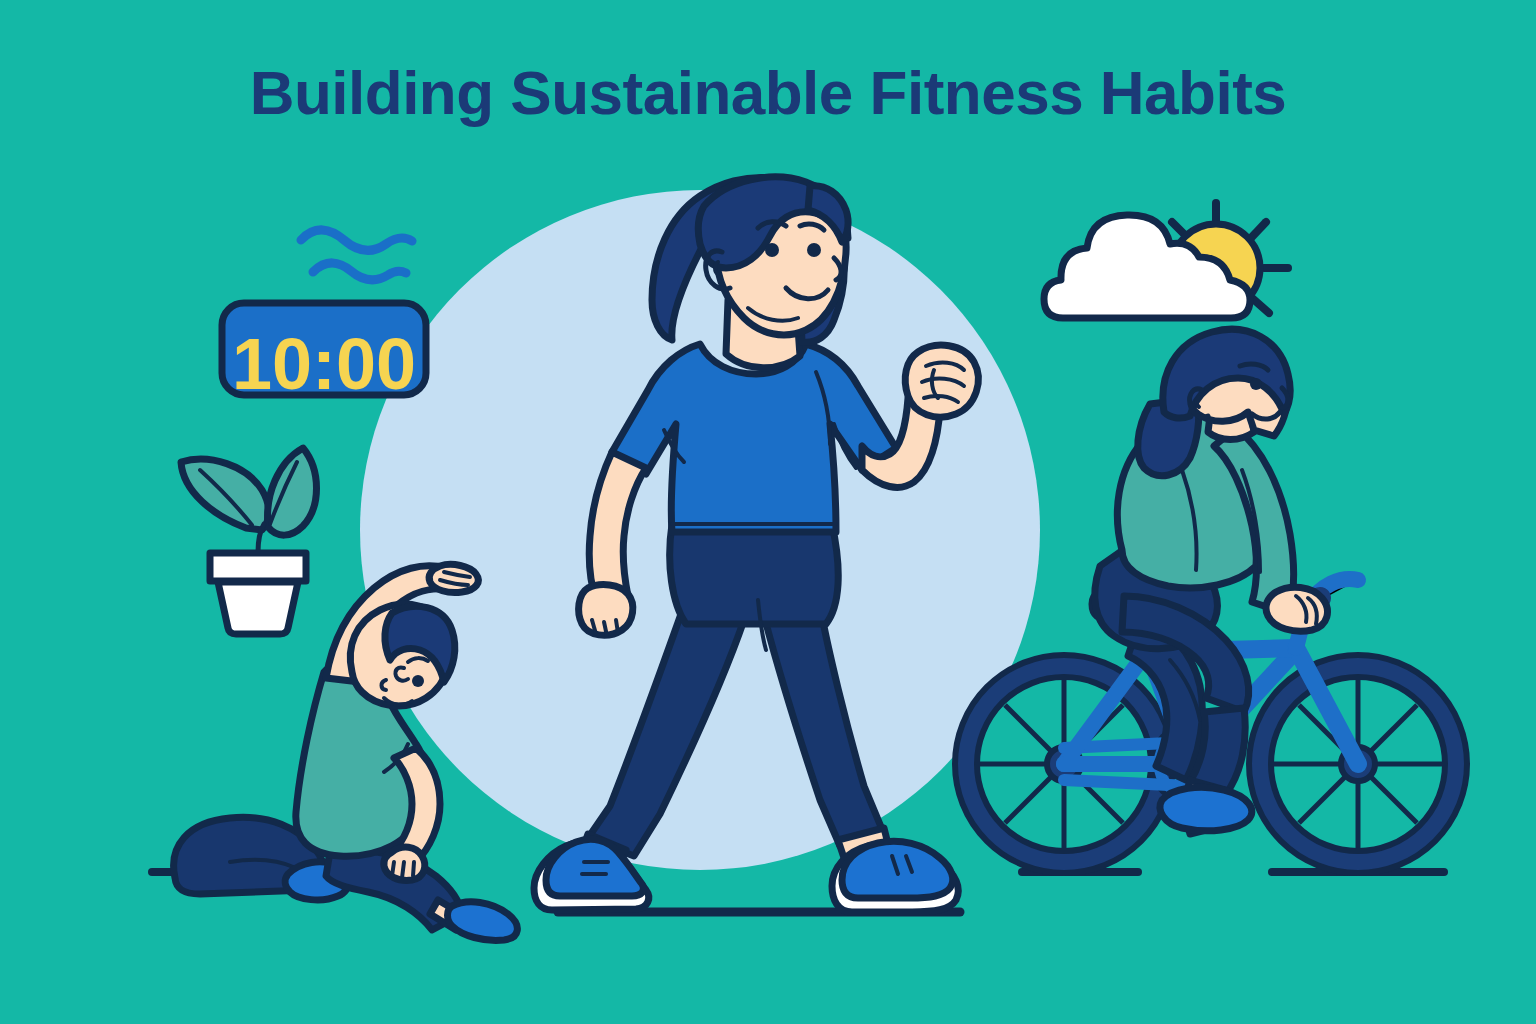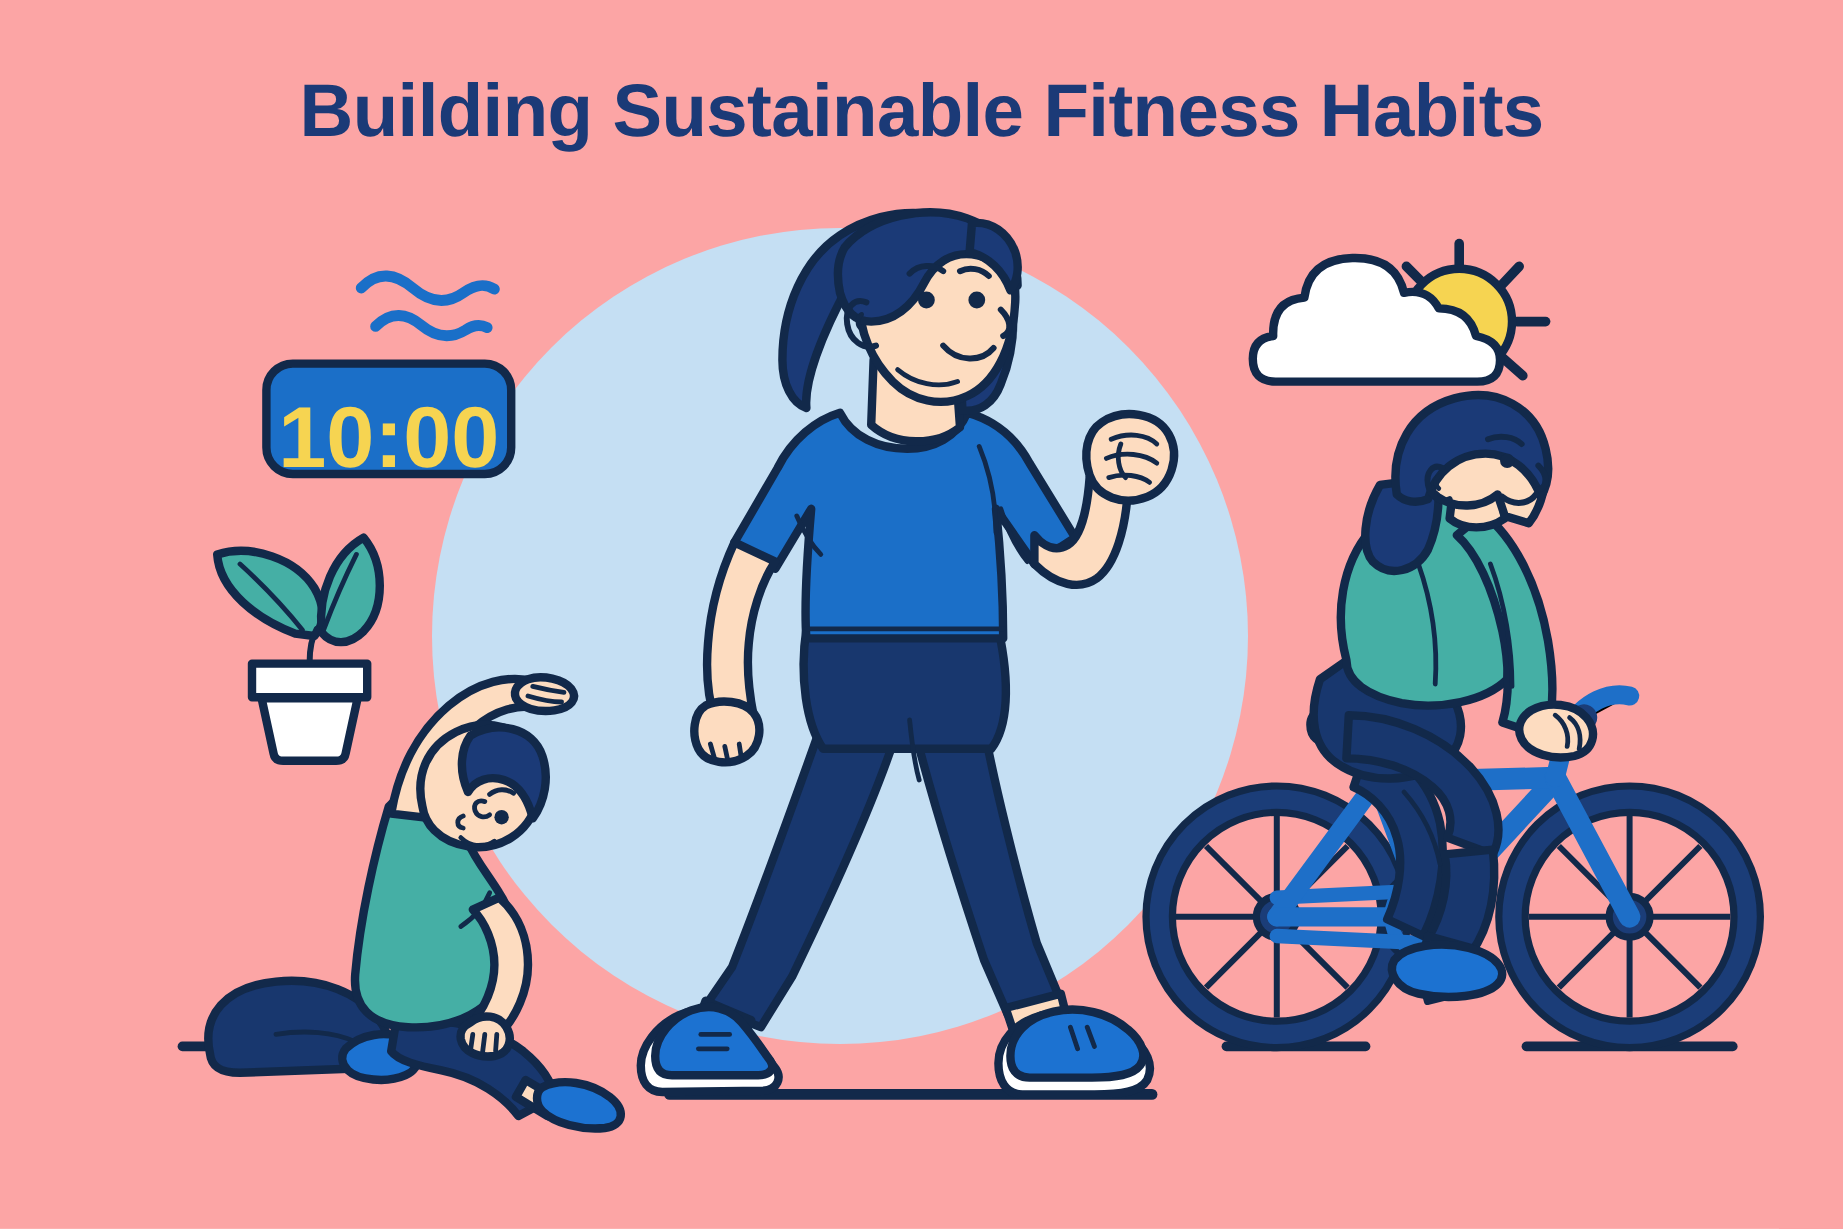--- a/index.html
+++ b/index.html
@@ -3,21 +3,21 @@
 <meta charset="utf-8">
 <title>Building Sustainable Fitness Habits</title>
 <style>
   html,body{margin:0;padding:0;}
   body{
     width:1536px;height:1024px;
     background:#FAF6EC;
     font-family:"Liberation Sans", sans-serif;
     overflow:hidden;
   }
-  #stage{position:relative;width:1536px;height:1024px;background:#fca5a5;}
+  #stage{position:relative;width:1536px;height:1024px;background:#14b8a6;}
   #title{
     position:absolute;left:0;top:62px;width:1536px;text-align:center;
     font-family:"Liberation Sans", sans-serif;
     font-weight:bold;
     font-size:62px;
     letter-spacing:-0.5px;
     color:#1B3A77;
     line-height:1.0;
   }
   #art{position:absolute;left:0;top:0;width:1536px;height:1024px;}

